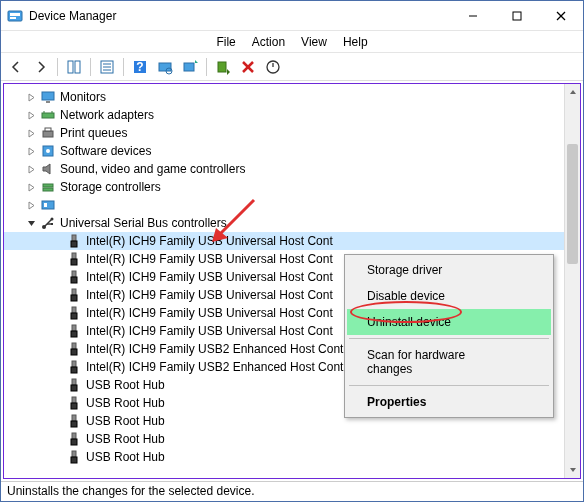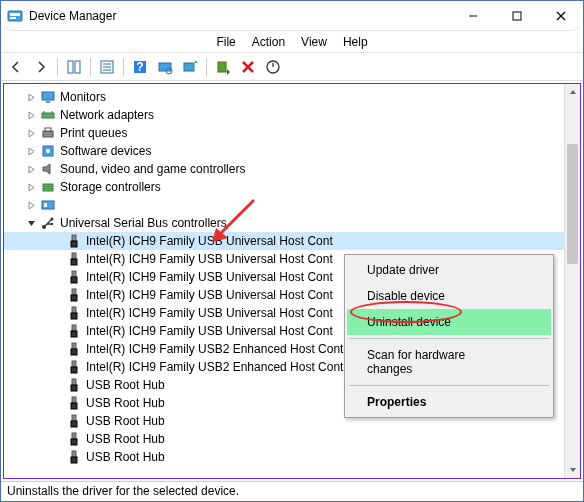--- a/index.html
+++ b/index.html
@@ -1,20 +1,20 @@
 <!DOCTYPE html>
 <html><head>
 <meta charset="utf-8">
 <style>
 * { box-sizing: border-box; margin: 0; padding: 0; font-family: "Segoe UI", Tahoma, sans-serif; font-size: 12px; }
 html, body { width: 584px; height: 502px; overflow: hidden; background: #fff; }
 .window { width: 584px; height: 502px; border: 1px solid #4a6ea9; background: #fff; display: flex; flex-direction: column; position: relative; }
 
 
-.titlebar { height: 30px; background: #fff; display: flex; align-items: center; padding-left: 6px; border-bottom: 1px solid #e5e5e5; border-radius: 13px; }
+.titlebar { height: 30px; background: #fff; display: flex; align-items: center; padding-left: 6px; border-bottom: 1px solid #e5e5e5; }
 .titlebar .icon { width: 16px; height: 16px; margin-right: 6px; }
 .titlebar .title { flex: 1; font-size: 12px; }
 .winbtns { display: flex; height: 100%; }
 .winbtn { width: 44px; display: flex; align-items: center; justify-content: center; cursor: pointer; }
 .winbtn svg { width: 10px; height: 10px; }
 
 
 .menubar { height: 22px; display: flex; align-items: center; padding: 0 4px; background: #fff; border-bottom: 1px solid #e5e5e5; justify-content: center; }
 .menubar span { padding: 2px 8px; cursor: pointer; }
 
@@ -426,28 +426,28 @@
           </svg>
         </div>
     </div>
 
     <svg class="arrow" style="left:200px; top:108px;" width="60" height="60">
       <line x1="50" y1="8" x2="14" y2="44" stroke="#e03030" stroke-width="3"></line>
       <polygon points="8,50 12,36 24,46" fill="#e03030"></polygon>
     </svg>
 
     <div class="ctxmenu" style="left:340px; top:170px; width:210px;">
-      <div class="ctxitem">Update driver</div>
+      <div class="ctxitem">Storage driver</div>
       <div class="ctxitem">Disable device</div>
       <div class="ctxitem highlighted">Uninstall device</div>
       <div class="ctxsep"></div>
       <div class="ctxitem">Scan for hardware changes</div>
       <div class="ctxsep"></div>
       <div class="ctxitem" style="font-weight:bold;">Properties</div>
     </div>
 
     <div class="ellipse" style="left:346px; top:217px; width:112px; height:22px;"></div>
   </div>
 
   <div class="statusbar">
-    <span>Uninstalls the driver for the selected device.</span>
+    <span>Uninstalls the changes for the selected device.</span>
   </div>
 </div>
 
 </body></html>

